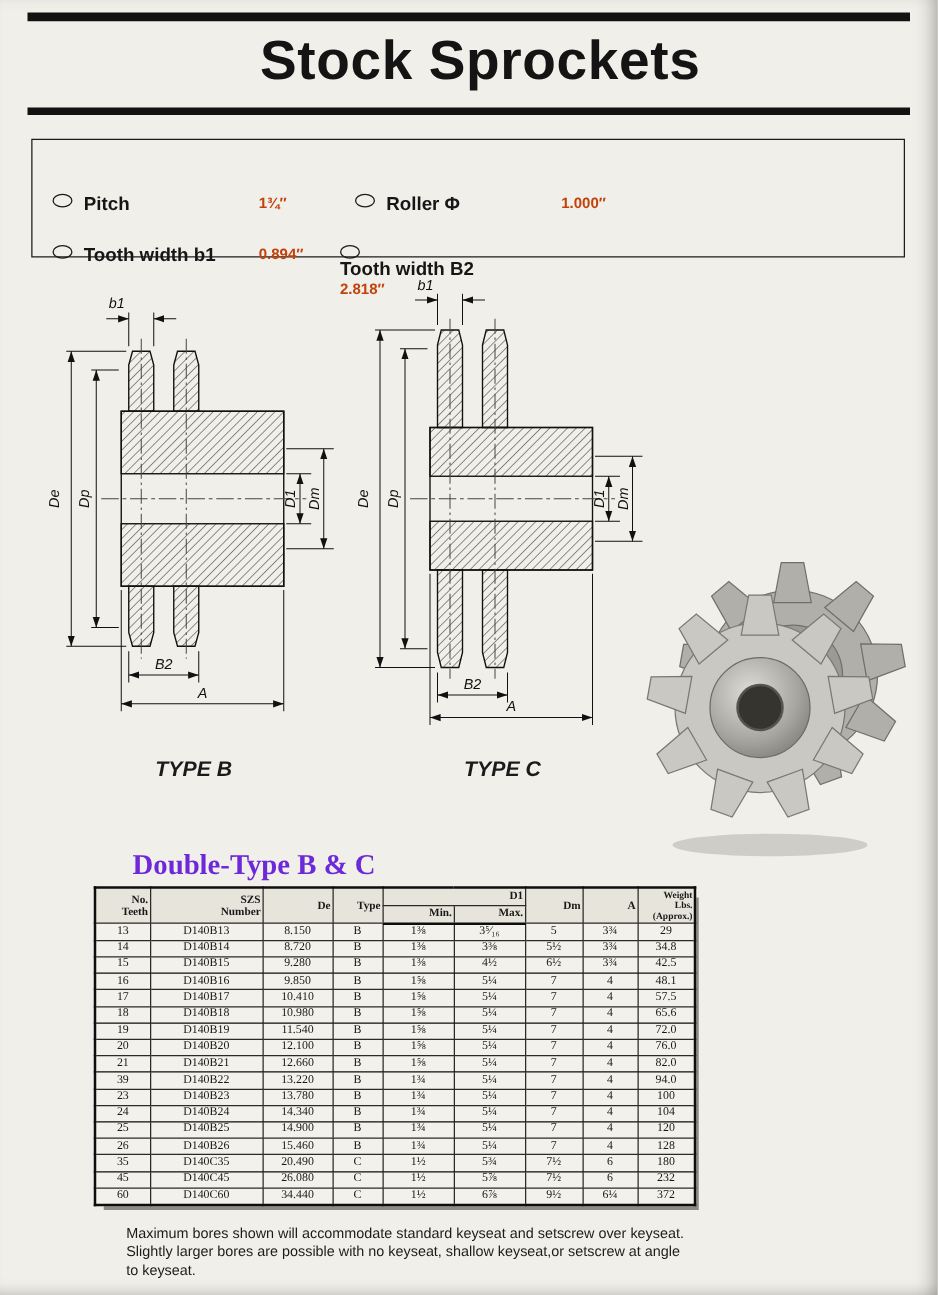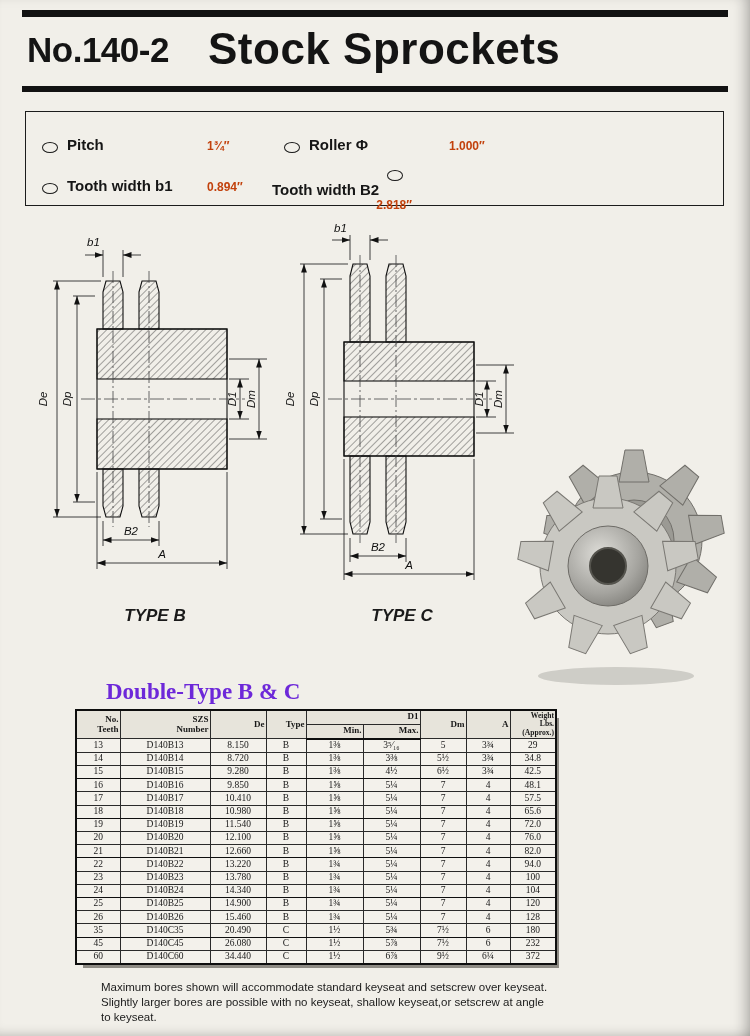--- a/index.html
+++ b/index.html
@@ -4,21 +4,21 @@
 <style>
   html,body{margin:0;padding:0;}
   body{width:750px;height:1036px;background:#d8d6d0;font-family:"Liberation Sans",sans-serif;}
   .page{position:relative;width:750px;height:1036px;background:#f1efe9;overflow:hidden;
         box-shadow:inset -12px 0 16px -10px rgba(0,0,0,0.35), inset 0 -10px 12px -9px rgba(0,0,0,0.18);}
   .abs{position:absolute;}
   .bar{position:absolute;background:#121212;}
   .catno{position:absolute;left:27px;top:30px;font-size:35px;font-weight:bold;color:#141414;letter-spacing:-0.5px;}
   .ptitle{position:absolute;left:208px;top:24px;font-size:44px;font-weight:bold;color:#141414;letter-spacing:0.5px;}
   .specs{position:absolute;left:25px;top:111px;width:699px;height:95px;border:1.5px solid #1c1c1c;box-sizing:border-box;}
-  .spec{position:absolute;height:24px;display:flex;align-items:flex-end;}
+  .spec{position:absolute;height:24px;display:flex;align-items:flex-start;margin-top:26px;}
   .bullet{display:inline-block;width:14px;height:9px;border:1.6px solid #1a1a1a;border-radius:50%;margin-right:9px;flex:0 0 auto;}
   .slabel{display:inline-block;width:140px;font-size:15px;font-weight:bold;color:#161616;}
   .svalue{font-size:12px;font-weight:bold;color:#c2410c;}
   .diagcap{position:absolute;width:240px;text-align:center;font-size:17px;font-weight:bold;font-style:italic;color:#1a1a1a;}
   .ttitle{position:absolute;left:78px;top:679px;font-family:"Liberation Serif",serif;font-size:23px;font-weight:bold;color:#6d28d9;margin-left:28px;}
   table.spk{position:absolute;left:75px;top:709px;width:480px;border-collapse:collapse;table-layout:fixed;
             font-family:"Liberation Serif",serif;color:#181818;background:#f3f1eb;
             border:2px solid #0e0e0e;box-shadow:5px 6px 0 -3px #8e8b84;}
   table.spk th{border:1px solid #2a2a2a;font-size:9px;font-weight:bold;text-align:right;padding:1px 1px;line-height:1.1;background:#e7e4db;}
   table.spk th.small{font-size:7.6px;}
@@ -28,21 +28,20 @@
   .pre{white-space:pre-line;}
   .footnote{position:absolute;left:75px;top:980px;width:610px;font-size:11.5px;color:#1b1b1b;line-height:1.3;white-space:pre-line;margin-left:26px;}
   svg text.dim{font-family:"Liberation Sans",sans-serif;font-size:11.5px;font-style:italic;fill:#111;}
 </style>
 </head>
 <body>
 
 <div class="page">
 
   <div class="bar" style="left:22px;top:10px;width:706px;height:7px;"></div>
-  <div class="catno">No.140-2</div>
   <div class="ptitle">Stock Sprockets</div>
   <div class="bar" style="left:22px;top:86px;width:706px;height:6px;"></div>
 
   <div class="specs">
     <div class="spec" style="left:16px;top:17px;">
       <span class="bullet"></span>
       <span class="slabel">Pitch</span>
       <span class="svalue">1¾″</span>
     </div>
     <div class="spec" style="left:258px;top:17px;">
@@ -343,21 +342,21 @@
           <td>12.660</td>
           <td>B</td>
           <td>1⅝</td>
           <td>5¼</td>
           <td>7</td>
           <td>4</td>
           <td>82.0</td>
         </tr>
 
         <tr>
-          <td>22</td>
+          <td>39</td>
           <td>D140B22</td>
           <td>13.220</td>
           <td>B</td>
           <td>1¾</td>
           <td>5¼</td>
           <td>7</td>
           <td>4</td>
           <td>94.0</td>
         </tr>
 

